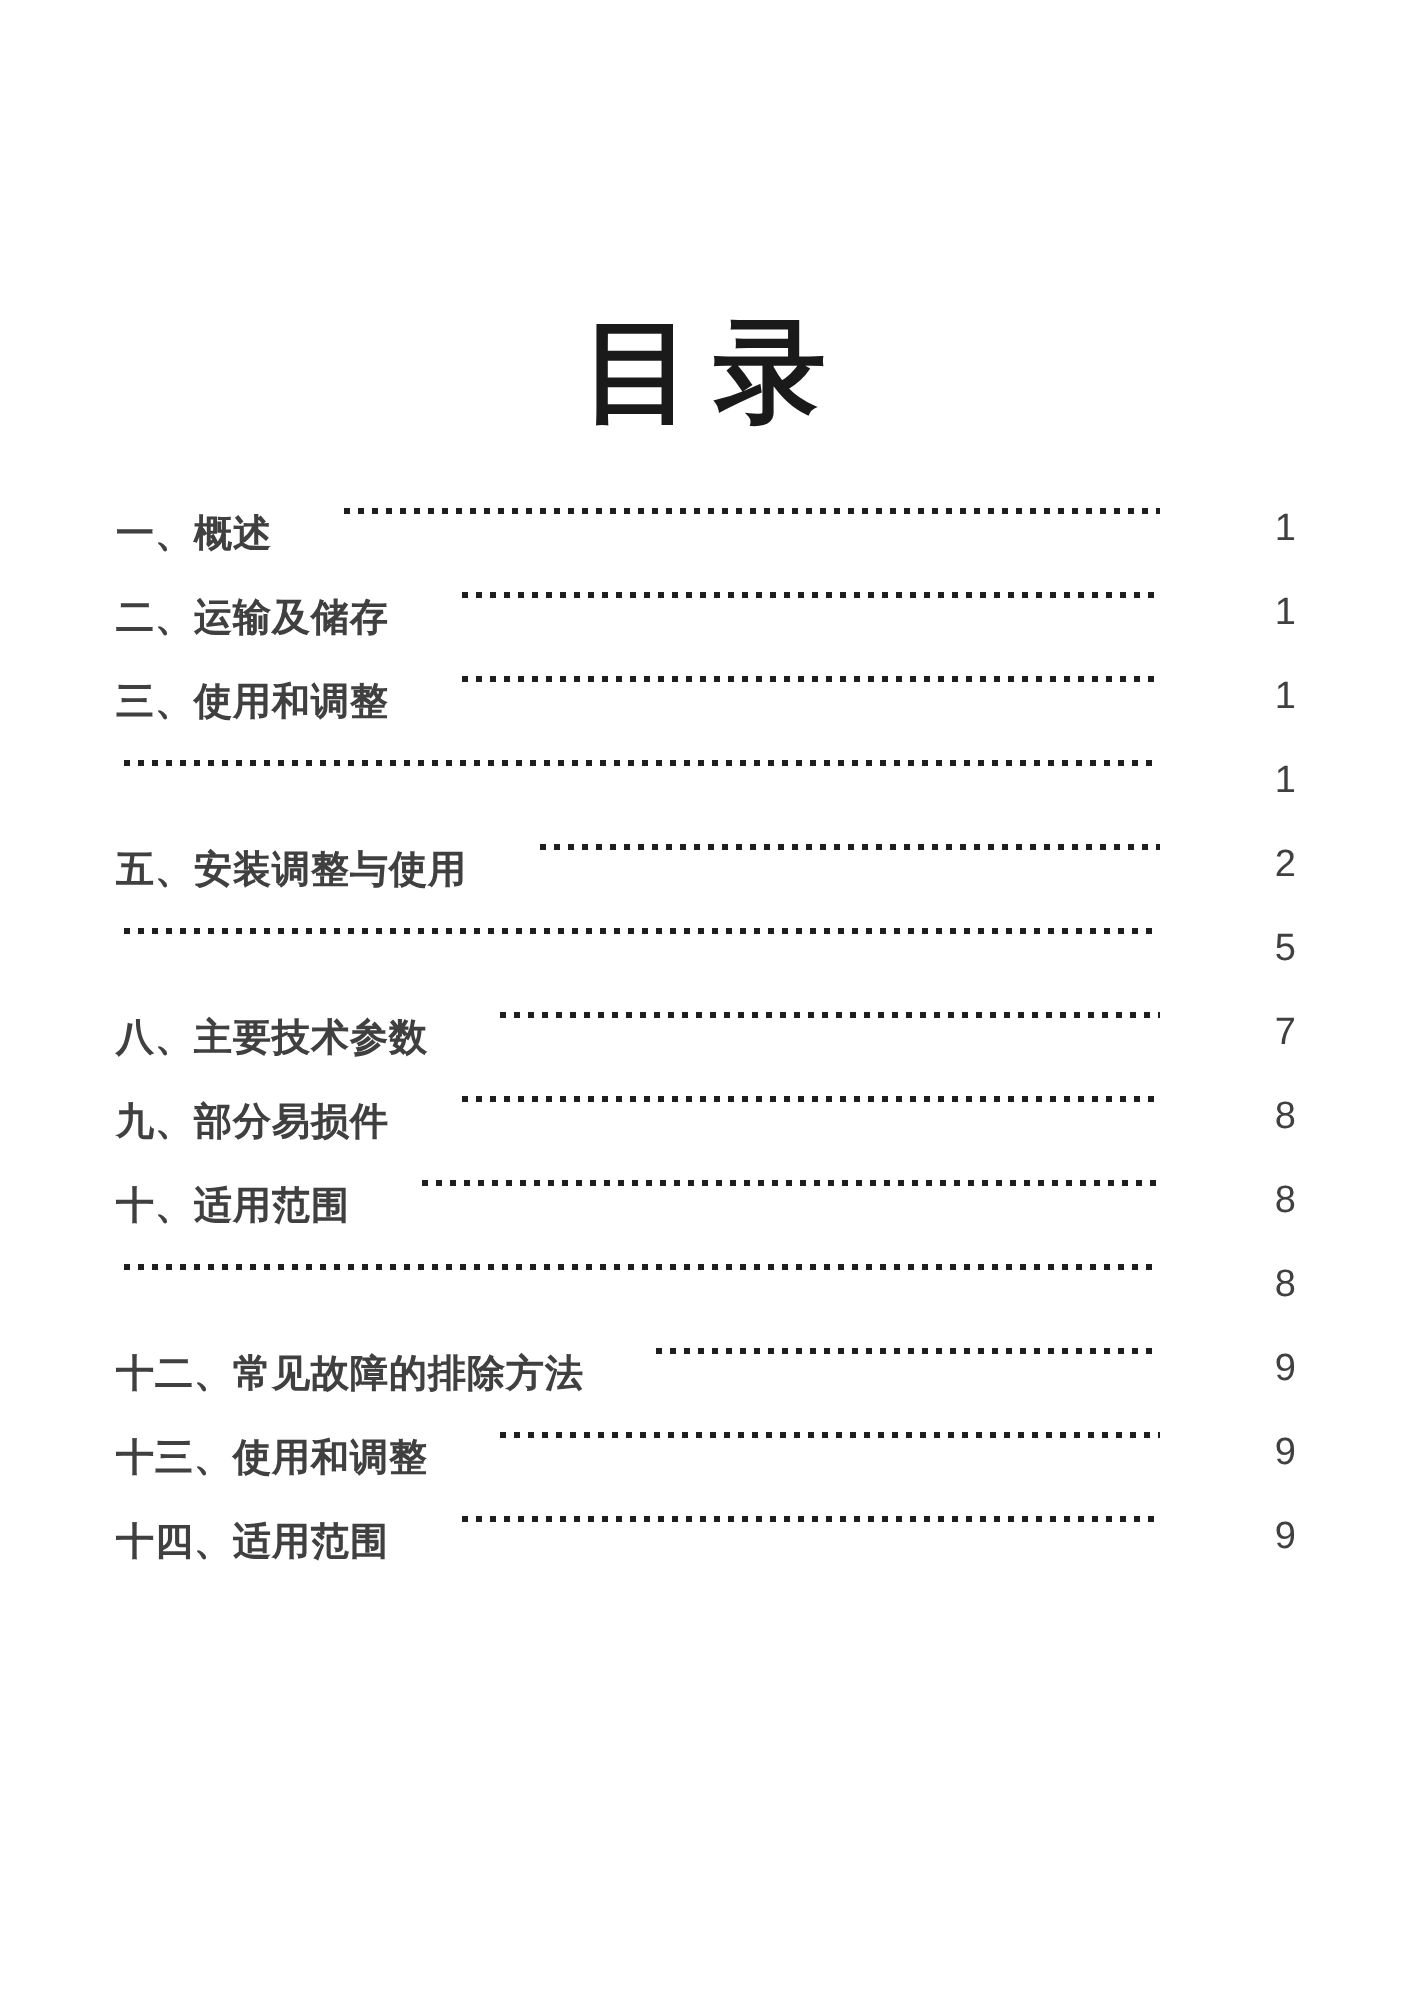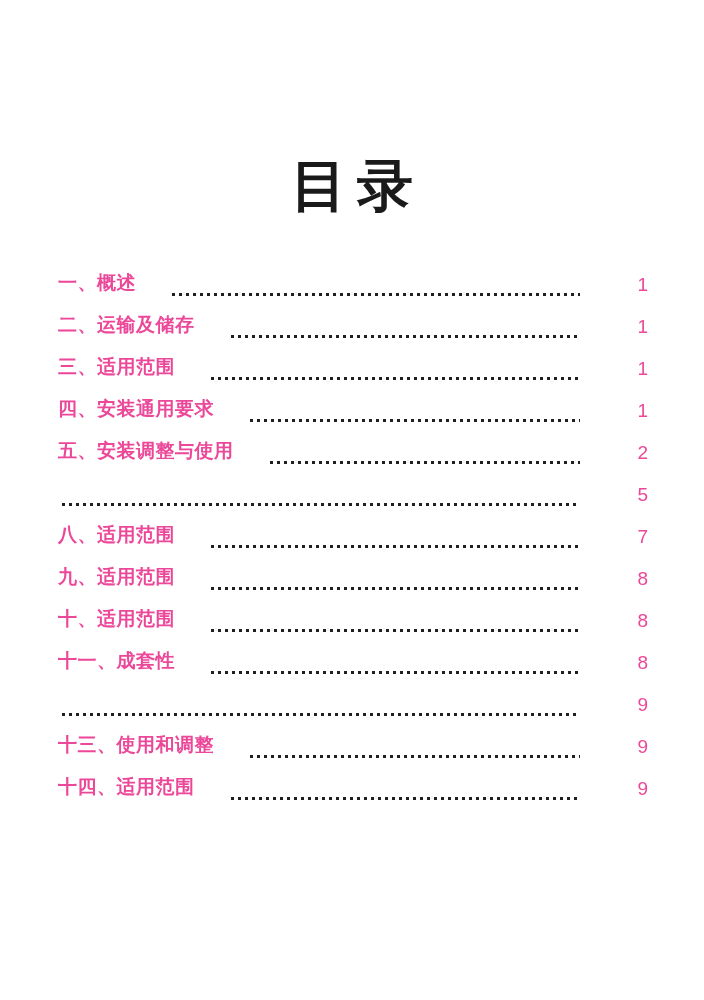--- a/index.html
+++ b/index.html
@@ -28,24 +28,24 @@
     font-weight: bold;
     letter-spacing: 10px;
     text-indent: 10px;
     color: #1a1a1a;
   }
   .toc {
     margin: 40px 56px 0 58px;
   }
   .toc-row {
     display: flex;
-    align-items: flex-end;
+    align-items: flex-start;
     height: 42px;
     font-size: 19px;
-    color: #ec4899;
+    color: #404040;
     gap: 32px;
   }
   .toc-label {
     font-weight: bold;
     white-space: nowrap;
     letter-spacing: 0.5px;
   }
   .dot-leader {
     flex: 1 1 auto;
     height: 3px;
@@ -78,67 +78,66 @@
     <span class="page-num">1</span>
   </div>
 
   <div class="toc-row">
     <span class="toc-label">二、运输及储存</span>
     <span class="dot-leader"></span>
     <span class="page-num">1</span>
   </div>
 
   <div class="toc-row">
-    <span class="toc-label">三、适用范围</span>
+    <span class="toc-label">三、使用和调整</span>
     <span class="dot-leader"></span>
     <span class="page-num">1</span>
   </div>
 
   <div class="toc-row">
-    <span class="toc-label">四、安装通用要求</span>
     <span class="dot-leader"></span>
     <span class="page-num">1</span>
   </div>
 
   <div class="toc-row">
     <span class="toc-label">五、安装调整与使用</span>
     <span class="dot-leader"></span>
     <span class="page-num">2</span>
   </div>
 
   <div class="toc-row">
     <span class="dot-leader"></span>
     <span class="page-num">5</span>
   </div>
 
   <div class="toc-row">
-    <span class="toc-label">八、适用范围</span>
+    <span class="toc-label">八、主要技术参数</span>
     <span class="dot-leader"></span>
     <span class="page-num">7</span>
   </div>
 
   <div class="toc-row">
-    <span class="toc-label">九、适用范围</span>
+    <span class="toc-label">九、部分易损件</span>
     <span class="dot-leader"></span>
     <span class="page-num">8</span>
   </div>
 
   <div class="toc-row">
     <span class="toc-label">十、适用范围</span>
     <span class="dot-leader"></span>
     <span class="page-num">8</span>
   </div>
 
   <div class="toc-row">
-    <span class="toc-label">十一、成套性</span>
     <span class="dot-leader"></span>
     <span class="page-num">8</span>
   </div>
 
   <div class="toc-row">
+    <span class="toc-label">十二、常见故障的排除方法</span>
     <span class="dot-leader"></span>
     <span class="page-num">9</span>
   </div>
 
   <div class="toc-row">
     <span class="toc-label">十三、使用和调整</span>
     <span class="dot-leader"></span>
     <span class="page-num">9</span>
   </div>
 

